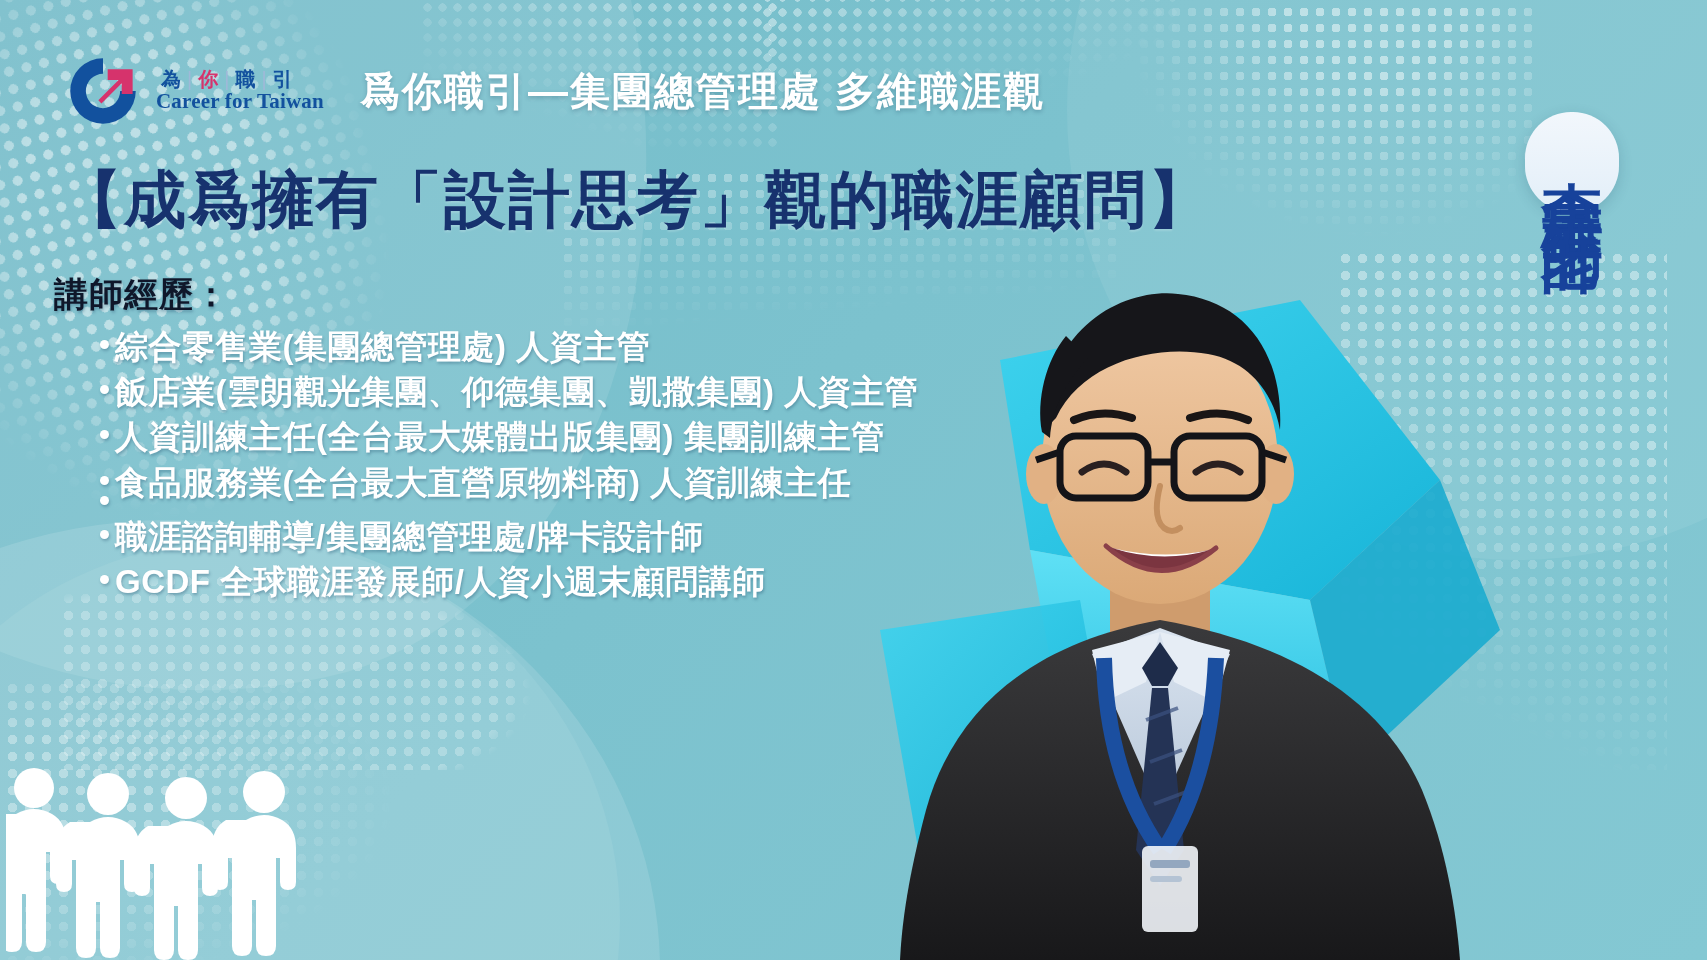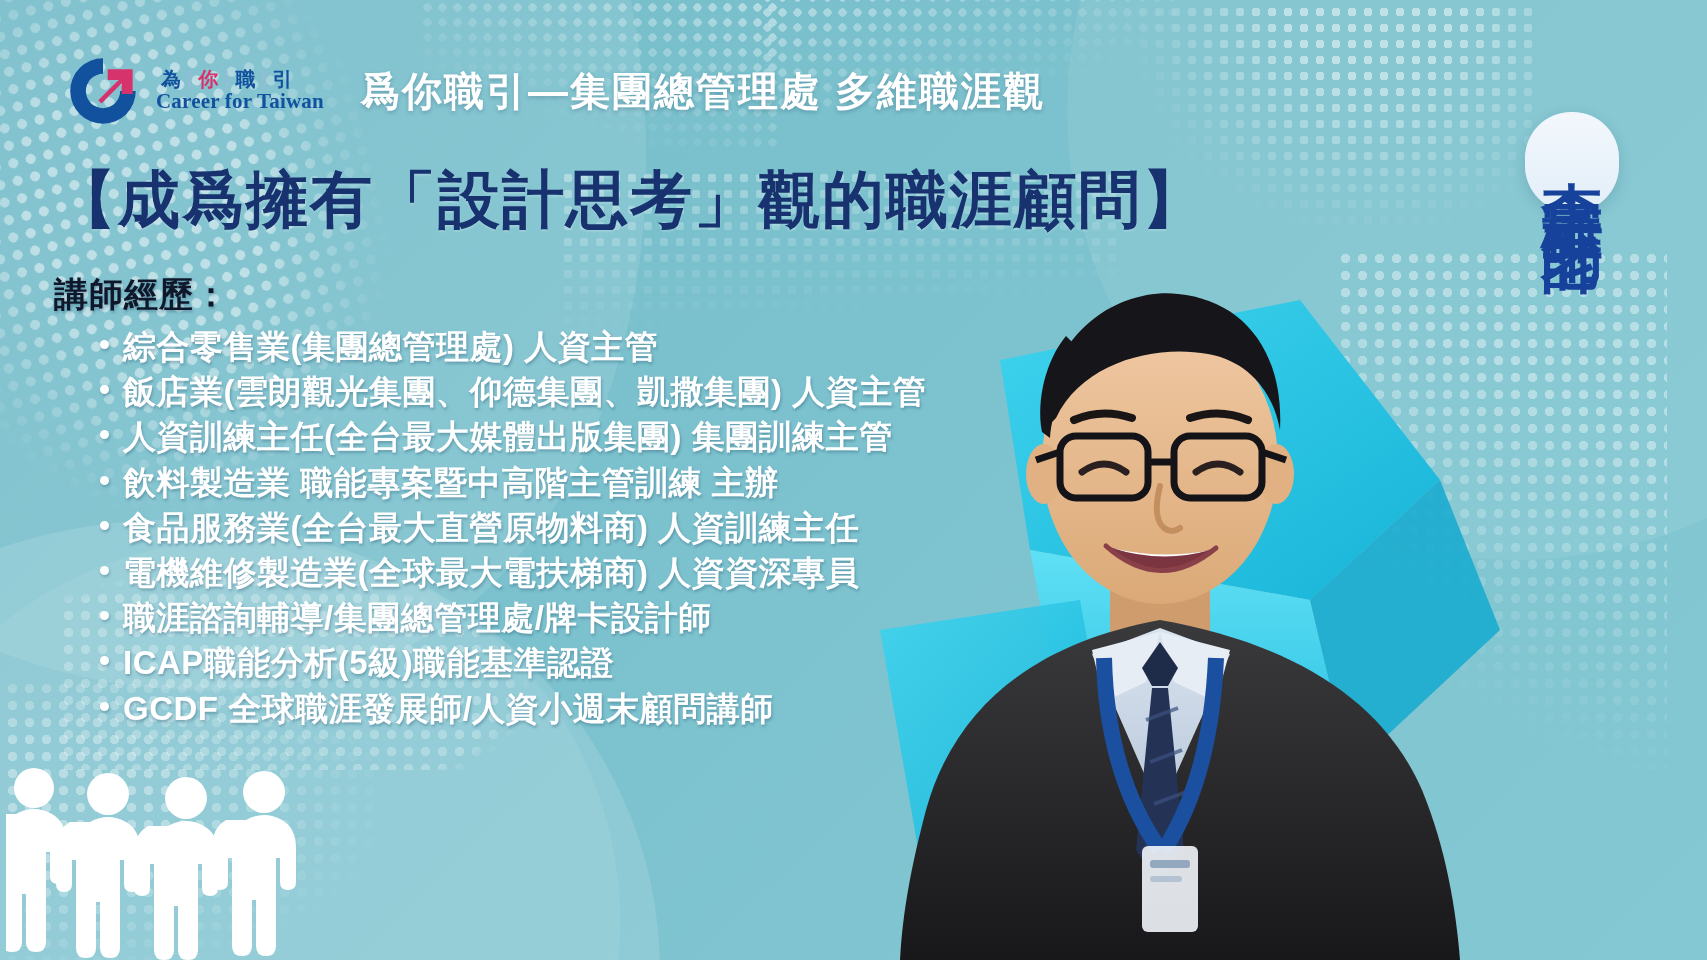--- a/index.html
+++ b/index.html
@@ -147,21 +147,21 @@
     font-size:40px; font-weight:700; letter-spacing:2px;
     color:#ffffff;
     text-shadow:0 2px 4px rgba(20,60,90,.28);
     white-space:nowrap;
     margin-left:14px;
   }
 
   
   .main-title {
     position:absolute;
-    left:54px; top:158px;
+    left:60px; top:158px;
     font-size:62px; font-weight:700; letter-spacing:2px;
     color:#17326e;
     white-space:nowrap;
     z-index:12;
     text-shadow:0 2px 2px rgba(255,255,255,.18);
   }
 
   
   .creds {
     position:absolute;
@@ -169,21 +169,21 @@
     z-index:12;
   }
   .creds-heading {
     font-size:34px; font-weight:700; color:#0f172a;
     letter-spacing:1px;
     text-shadow:1px 2px 3px rgba(25,70,100,.35);
     margin-bottom:6px;
   }
   .creds-list { list-style:none; }
   .cred-item {
-    display:flex; align-items:baseline; gap:14px;
+    display:flex; align-items:baseline; gap:6px;
     font-size:33px; font-weight:700; color:#ffffff;
     letter-spacing:.5px;
     line-height:1.37;
     text-shadow:1px 2px 3px rgba(25,70,100,.35);
     padding-left:46px;
     white-space:nowrap;
   }
   .cred-bullet {
     flex:0 0 auto;
     width:9px; height:9px; border-radius:50%;
@@ -308,37 +308,28 @@
       <li class="cred-item">
           <span class="cred-bullet"></span>
           <span>飯店業(雲朗觀光集團、仰德集團、凱撒集團) 人資主管</span>
         </li>
       <li class="cred-item">
           <span class="cred-bullet"></span>
           <span>人資訓練主任(全台最大媒體出版集團) 集團訓練主管</span>
         </li>
       <li class="cred-item">
           <span class="cred-bullet"></span>
-          <span>飲料製造業 職能專案暨中高階主管訓練 主辦</span>
-        </li>
-      <li class="cred-item">
-          <span class="cred-bullet"></span>
           <span>食品服務業(全台最大直營原物料商) 人資訓練主任</span>
         </li>
       <li class="cred-item">
           <span class="cred-bullet"></span>
-          <span>電機維修製造業(全球最大電扶梯商) 人資資深專員</span>
         </li>
       <li class="cred-item">
           <span class="cred-bullet"></span>
           <span>職涯諮詢輔導/集團總管理處/牌卡設計師</span>
-        </li>
-      <li class="cred-item">
-          <span class="cred-bullet"></span>
-          <span>ICAP職能分析(5級)職能基準認證</span>
         </li>
       <li class="cred-item">
           <span class="cred-bullet"></span>
           <span>GCDF 全球職涯發展師/人資小週末顧問講師</span>
         </li>
     </ul>
   </div>
 
   <div class="speaker">
     <svg viewBox="0 0 700 710" xmlns="http://www.w3.org/2000/svg">

